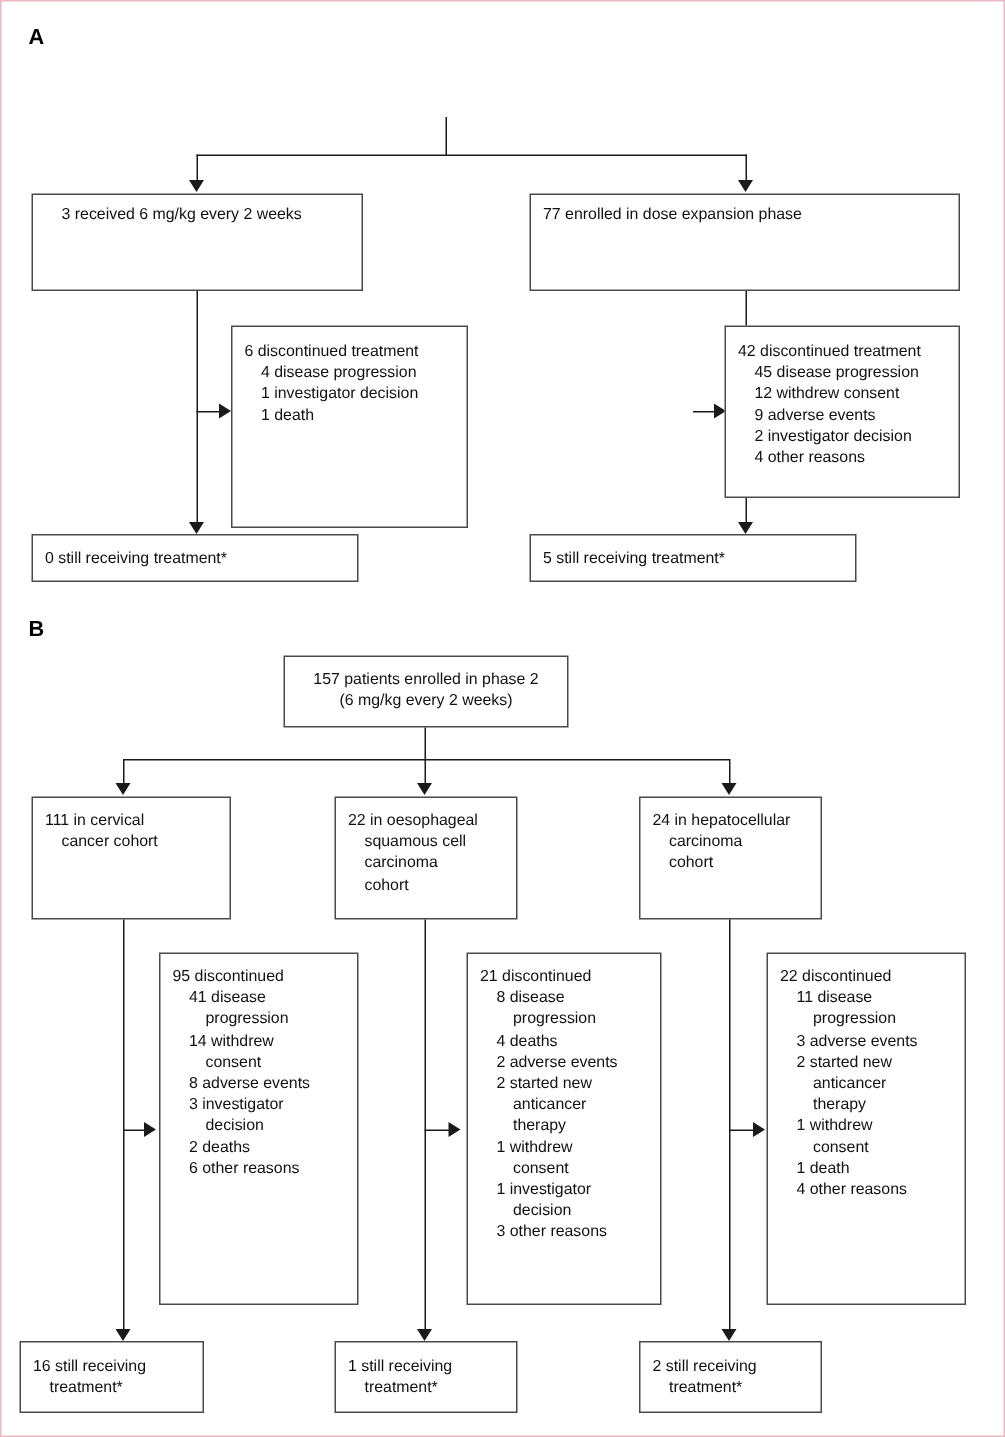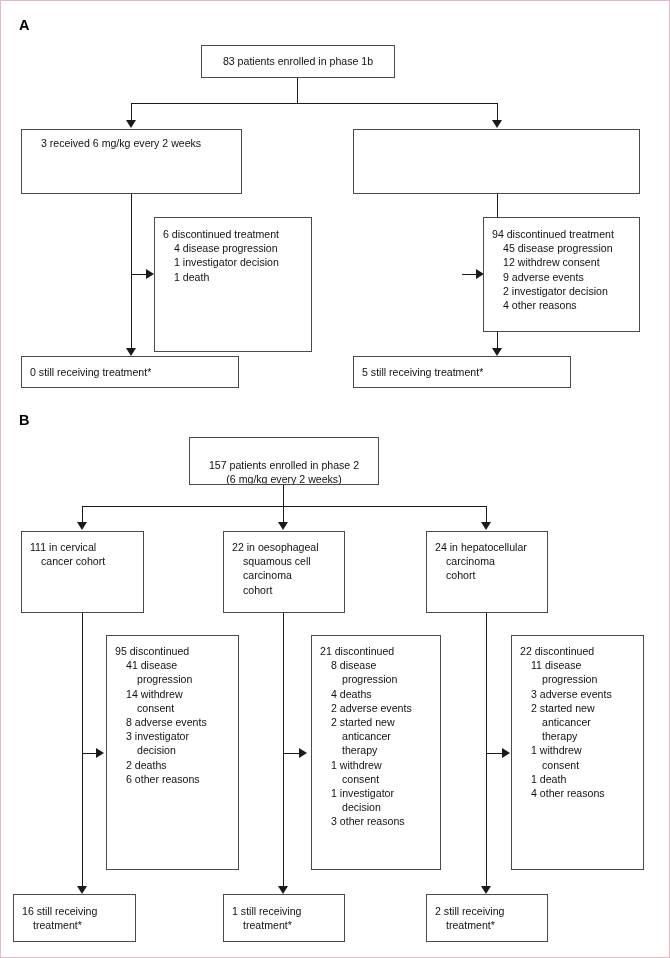--- a/index.html
+++ b/index.html
@@ -68,89 +68,87 @@
     border-left: 8px solid #1a1a1a;
   }
 </style>
 </head>
 <body>
 
 <div class="page">
 
   <div class="panel-label" style="left:18px; top:16px;">A</div>
 
-  <div class="box center" style="left:200px; top:44px; width:194px; height:33px; padding-top:8px;">
-    <span class="ln">83 patients enrolled in phase 1b</span>
-  </div>
 
   <div class="vline" style="left:296px; top:77px; height:26px;"></div>
   <div class="hline" style="left:130px; top:102px; width:367px;"></div>
   <div class="vline" style="left:130px; top:102px; height:18px;"></div>
   <div class="vline" style="left:496px; top:102px; height:18px;"></div>
   <div class="arrow-down" style="left:125px; top:119px;"></div>
   <div class="arrow-down" style="left:491px; top:119px;"></div>
 
   <div class="box" style="left:20px; top:128px; width:221px; height:65px;">
     <span class="ln ind1">3 received 6 mg/kg every 2 weeks</span>
   </div>
 
   <div class="box" style="left:352px; top:128px; width:287px; height:65px;">
+    <span class="ln">77 enrolled in dose expansion phase</span>
   </div>
 
   <div class="vline" style="left:130px; top:193px; height:155px;"></div>
   <div class="hline" style="left:130px; top:273px; width:17px;"></div>
   <div class="arrow-right" style="left:145px; top:268px;"></div>
   <div class="arrow-down" style="left:125px; top:347px;"></div>
 
   <div class="vline" style="left:496px; top:193px; height:155px;"></div>
   <div class="hline" style="left:461px; top:273px; width:16px;"></div>
   <div class="arrow-right" style="left:475px; top:268px;"></div>
   <div class="arrow-down" style="left:491px; top:347px;"></div>
 
   <div class="box" style="left:153px; top:216px; width:158px; height:135px; padding-top:9px;">
     <span class="ln">6 discontinued treatment</span>
     <span class="ln ind1">4 disease progression</span>
     <span class="ln ind1">1 investigator decision</span>
     <span class="ln ind1">1 death</span>
   </div>
 
   <div class="box" style="left:482px; top:216px; width:157px; height:115px; padding-top:9px;">
-    <span class="ln">94 discontinued treatment</span>
+    <span class="ln">42 discontinued treatment</span>
     <span class="ln ind1">45 disease progression</span>
     <span class="ln ind1">12 withdrew consent</span>
     <span class="ln ind1">9 adverse events</span>
     <span class="ln ind1">2 investigator decision</span>
     <span class="ln ind1">4 other reasons</span>
   </div>
 
   <div class="box" style="left:20px; top:355px; width:218px; height:32px; padding-top:8px;">
     <span class="ln">0 still receiving treatment*</span>
   </div>
 
   <div class="box" style="left:352px; top:355px; width:218px; height:32px; padding-top:8px;">
     <span class="ln">5 still receiving treatment*</span>
   </div>
 
   <div class="panel-label" style="left:18px; top:411px;">B</div>
 
-  <div class="box center" style="left:188px; top:436px; width:190px; height:48px; padding-top:20px;">
+  <div class="box center" style="left:188px; top:436px; width:190px; height:48px; padding-top:8px;">
     <span class="ln">157 patients enrolled in phase 2</span>
     <span class="ln">(6 mg/kg every 2 weeks)</span>
   </div>
 
   <div class="vline" style="left:282px; top:484px; height:22px;"></div>
   <div class="hline" style="left:81px; top:505px; width:404px;"></div>
   <div class="vline" style="left:81px; top:505px; height:17px;"></div>
   <div class="vline" style="left:282px; top:505px; height:17px;"></div>
   <div class="vline" style="left:485px; top:505px; height:17px;"></div>
   <div class="arrow-down" style="left:76px; top:521px;"></div>
   <div class="arrow-down" style="left:277px; top:521px;"></div>
   <div class="arrow-down" style="left:480px; top:521px;"></div>
 
-  <div class="box" style="left:20px; top:530px; width:123px; height:82px; padding-top:8px;">
+  <div class="box" style="left:20px; top:530px; width:133px; height:82px; padding-top:8px;">
     <span class="ln">111 in cervical</span>
     <span class="ln ind1">cancer cohort</span>
   </div>
 
   <div class="box" style="left:222px; top:530px; width:122px; height:82px; padding-top:8px;">
     <span class="ln">22 in oesophageal</span>
     <span class="ln ind1">squamous cell</span>
     <span class="ln ind1">carcinoma</span>
     <span class="ln ind1">cohort</span>
   </div>

